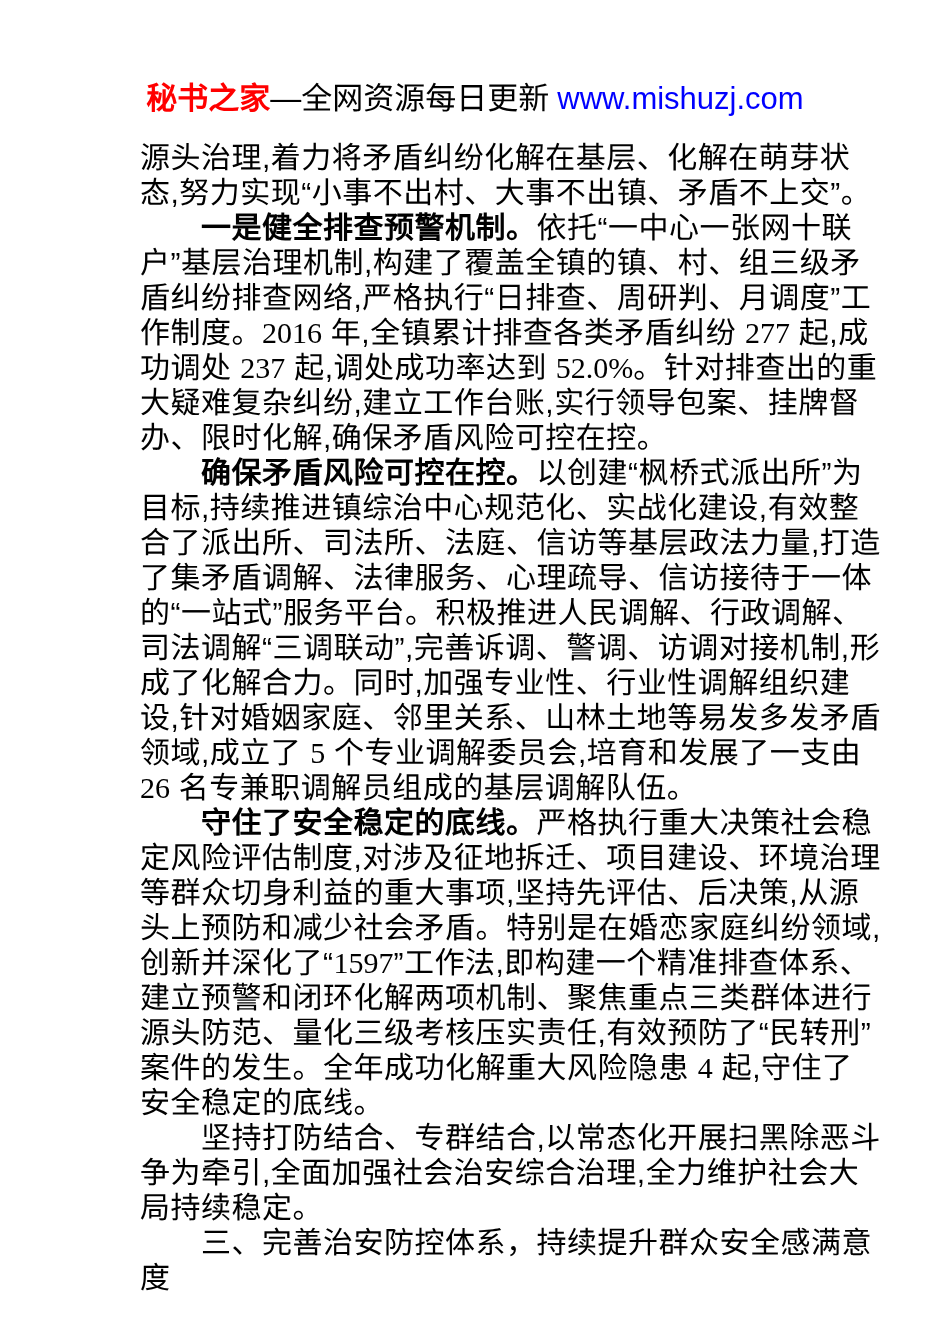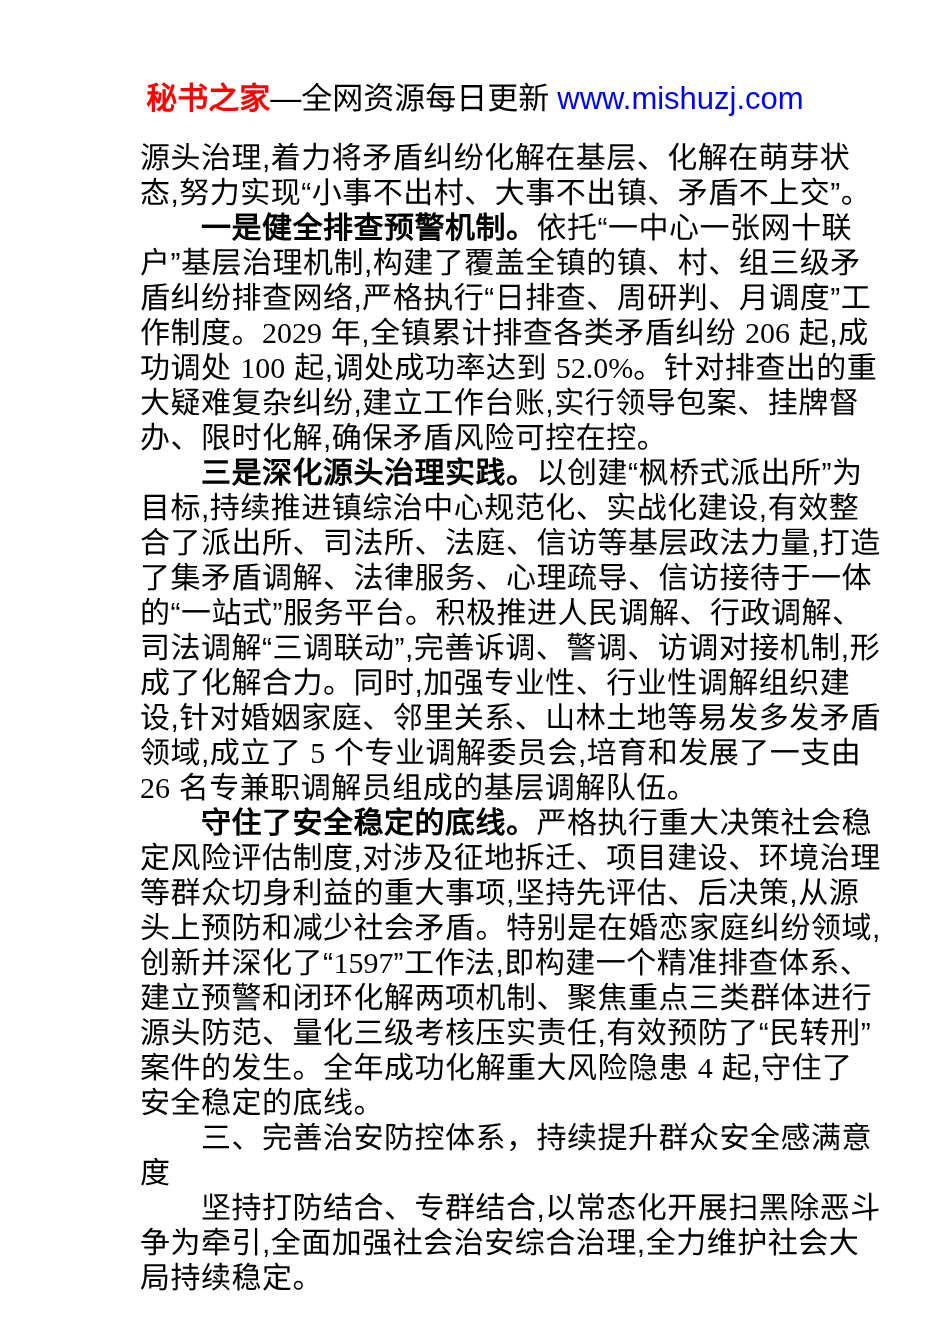--- a/index.html
+++ b/index.html
@@ -66,20 +66,20 @@
 <body>
 
 <div class="page">
 
   <div class="site-header">
     <span class="brand" style="color: rgb(255, 0, 0);">秘书之家</span><span class="dash">—</span><span class="tagline" style="color: rgb(0, 0, 0);">全网资源每日更新</span><a class="url" href="#" style="color: rgb(0, 0, 255);">www.mishuzj.com</a>
   </div>
 
   <div class="doc-body" id="doc-body" style="color: rgb(0, 0, 0);">
       <p><span class="seg-normal">源头治理,着力将矛盾纠纷化解在基层、化解在萌芽状态,努力实现“小事不出村、大事不出镇、矛盾不上交”。</span></p>
-      <p class="indent"><span class="seg-bold">一是健全排查预警机制。</span><span class="seg-normal">依托“一中心一张网十联户”基层治理机制,构建了覆盖全镇的镇、村、组三级矛盾纠纷排查网络,严格执行“日排查、周研判、月调度”工作制度。<span class="num">2029</span> 年,全镇累计排查各类矛盾纠纷 <span class="num">206</span> 起,成功调处 <span class="num">100</span> 起,调处成功率达到 <span class="num">52.0%</span>。针对排查出的重大疑难复杂纠纷,建立工作台账,实行领导包案、挂牌督办、限时化解,确保矛盾风险可控在控。</span></p>
-      <p class="indent"><span class="seg-bold">三是深化源头治理实践。</span><span class="seg-normal">以创建“枫桥式派出所”为目标,持续推进镇综治中心规范化、实战化建设,有效整合了派出所、司法所、法庭、信访等基层政法力量,打造了集矛盾调解、法律服务、心理疏导、信访接待于一体的“一站式”服务平台。积极推进人民调解、行政调解、司法调解“三调联动”,完善诉调、警调、访调对接机制,形成了化解合力。同时,加强专业性、行业性调解组织建设,针对婚姻家庭、邻里关系、山林土地等易发多发矛盾领域,成立了 <span class="num">5</span> 个专业调解委员会,培育和发展了一支由 <span class="num">26</span> 名专兼职调解员组成的基层调解队伍。</span></p>
+      <p class="indent"><span class="seg-bold">一是健全排查预警机制。</span><span class="seg-normal">依托“一中心一张网十联户”基层治理机制,构建了覆盖全镇的镇、村、组三级矛盾纠纷排查网络,严格执行“日排查、周研判、月调度”工作制度。<span class="num">2016</span> 年,全镇累计排查各类矛盾纠纷 <span class="num">277</span> 起,成功调处 <span class="num">237</span> 起,调处成功率达到 <span class="num">52.0%</span>。针对排查出的重大疑难复杂纠纷,建立工作台账,实行领导包案、挂牌督办、限时化解,确保矛盾风险可控在控。</span></p>
+      <p class="indent"><span class="seg-bold">确保矛盾风险可控在控。</span><span class="seg-normal">以创建“枫桥式派出所”为目标,持续推进镇综治中心规范化、实战化建设,有效整合了派出所、司法所、法庭、信访等基层政法力量,打造了集矛盾调解、法律服务、心理疏导、信访接待于一体的“一站式”服务平台。积极推进人民调解、行政调解、司法调解“三调联动”,完善诉调、警调、访调对接机制,形成了化解合力。同时,加强专业性、行业性调解组织建设,针对婚姻家庭、邻里关系、山林土地等易发多发矛盾领域,成立了 <span class="num">5</span> 个专业调解委员会,培育和发展了一支由 <span class="num">26</span> 名专兼职调解员组成的基层调解队伍。</span></p>
       <p class="indent"><span class="seg-bold">守住了安全稳定的底线。</span><span class="seg-normal">严格执行重大决策社会稳定风险评估制度,对涉及征地拆迁、项目建设、环境治理等群众切身利益的重大事项,坚持先评估、后决策,从源头上预防和减少社会矛盾。特别是在婚恋家庭纠纷领域,创新并深化了“<span class="num">1597</span>”工作法,即构建一个精准排查体系、建立预警和闭环化解两项机制、聚焦重点三类群体进行源头防范、量化三级考核压实责任,有效预防了“民转刑”案件的发生。全年成功化解重大风险隐患 <span class="num">4</span> 起,守住了安全稳定的底线。</span></p>
+      <p class="indent"><span class="seg-normal">坚持打防结合、专群结合,以常态化开展扫黑除恶斗争为牵引,全面加强社会治安综合治理,全力维护社会大局持续稳定。</span></p>
       <p class="indent"><span class="seg-normal">三、完善治安防控体系，持续提升群众安全感满意度</span></p>
-      <p class="indent"><span class="seg-normal">坚持打防结合、专群结合,以常态化开展扫黑除恶斗争为牵引,全面加强社会治安综合治理,全力维护社会大局持续稳定。</span></p>
     </div>
 
 </div>
 
 </body></html>

